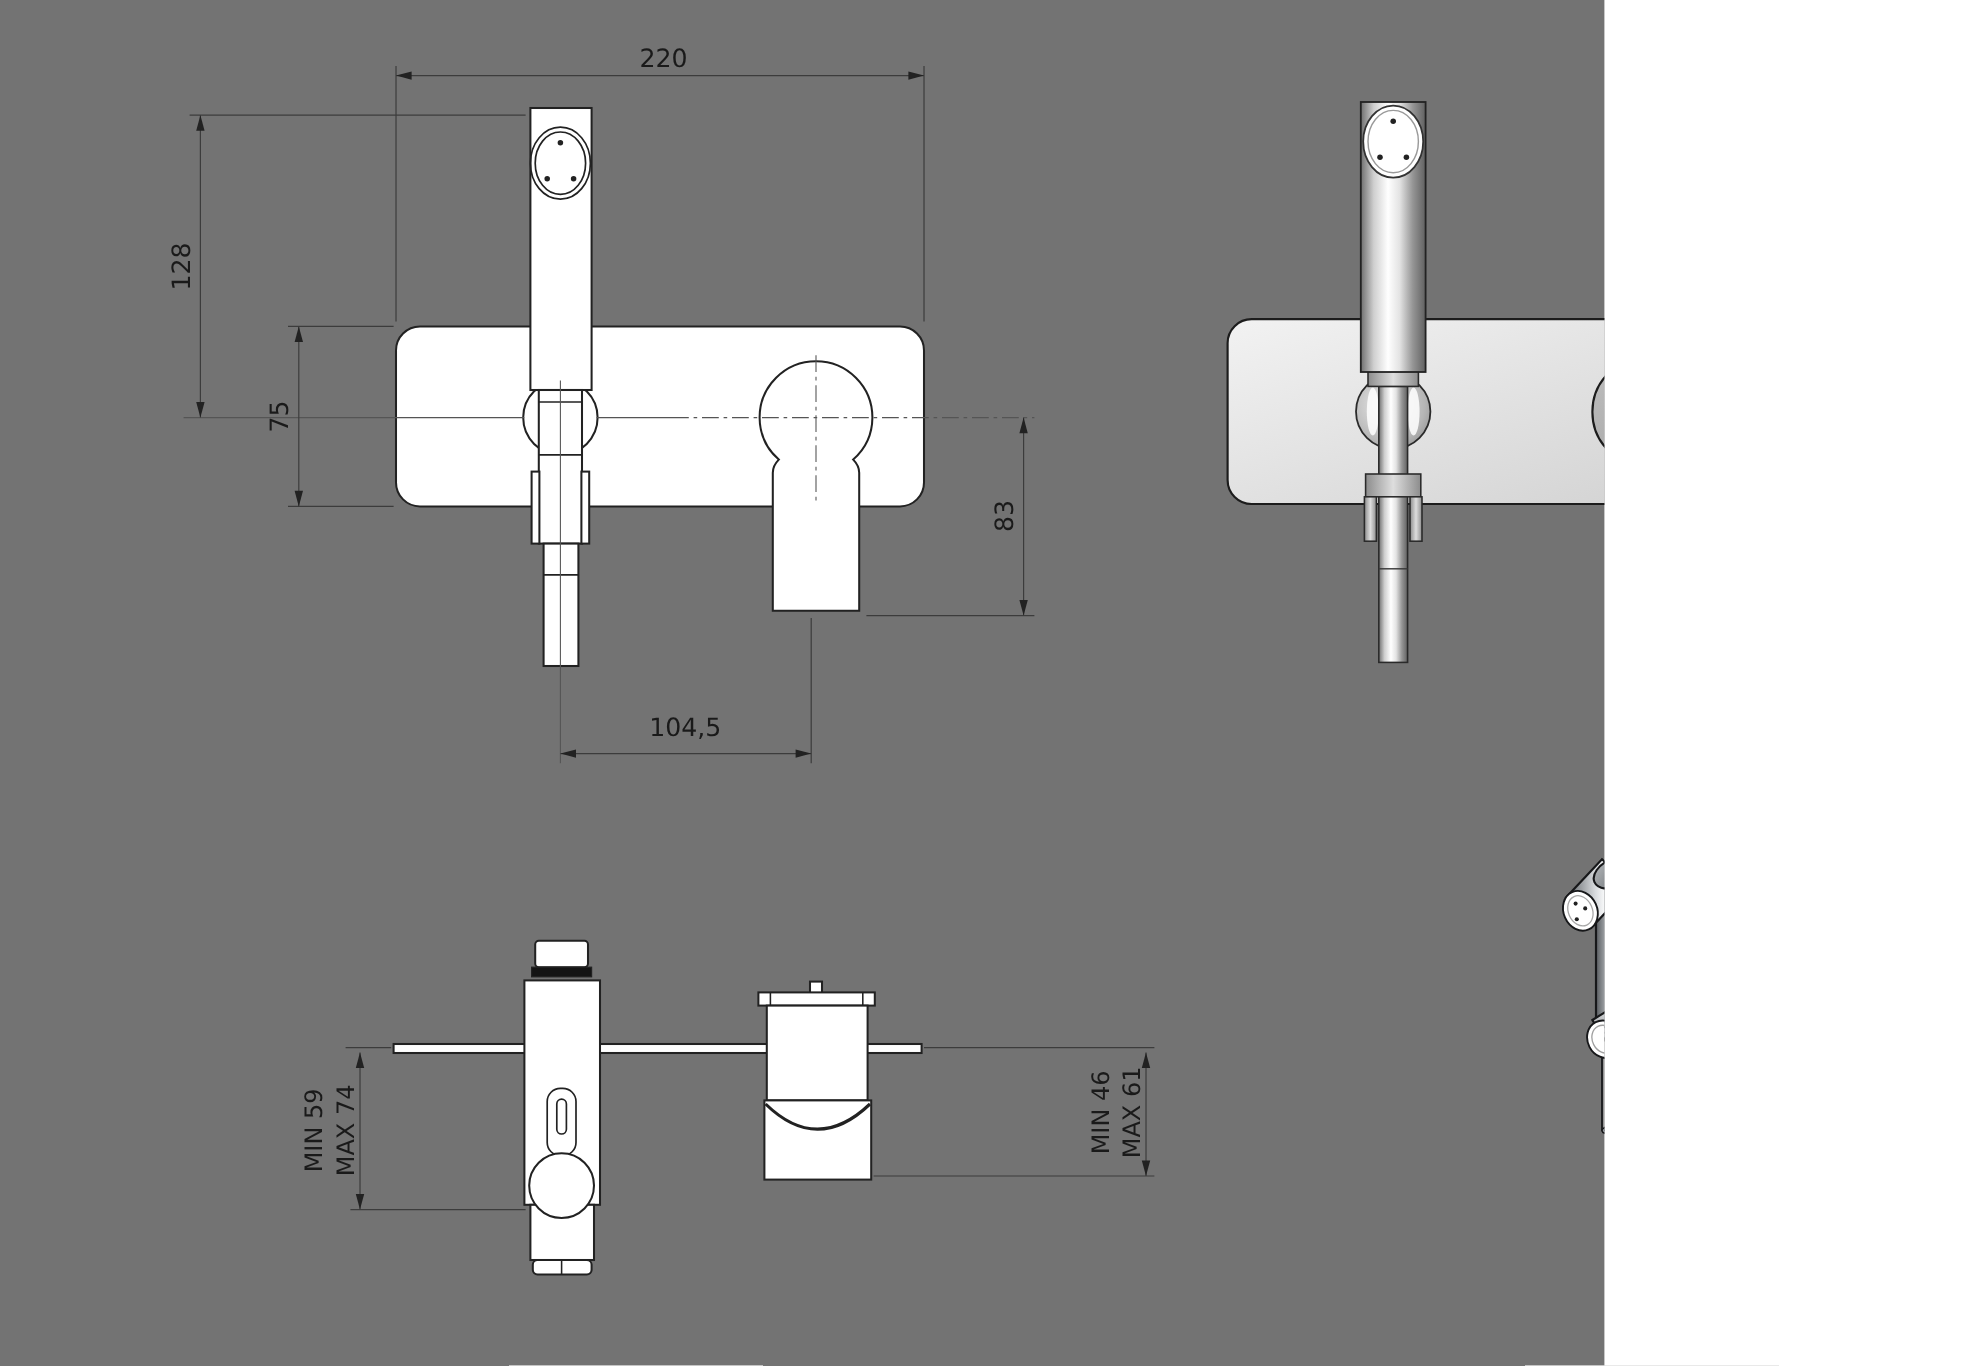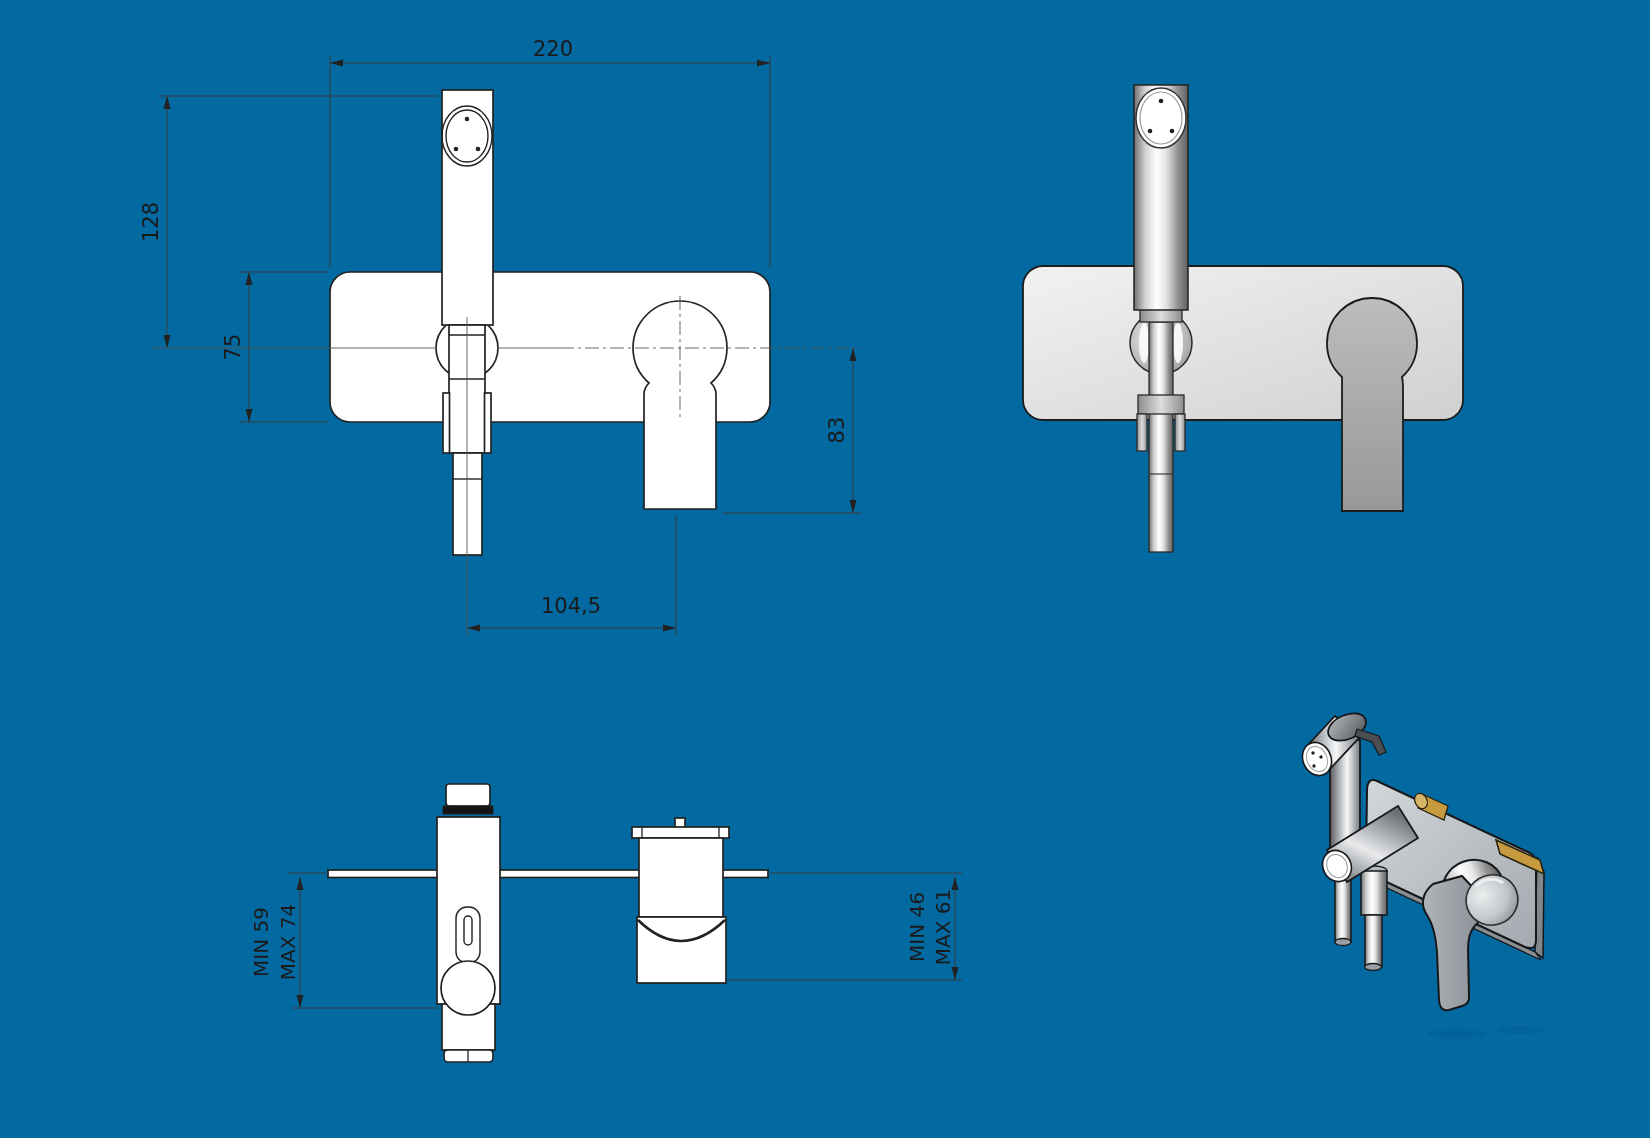--- a/index.html
+++ b/index.html
@@ -1,16 +1,16 @@
 <!DOCTYPE html>
 <html><head>
 <meta charset="utf-8">
 <style>
   html,body{margin:0;padding:0;background:#ffffff;}
-  #sheet{position:relative;width:1650px;height:1138px;background:#0369a1;overflow:hidden;}
+  #sheet{position:relative;width:1337px;height:1138px;background:#737373;overflow:hidden;}
   svg{display:block;}
   text{font-family:"DejaVu Sans","Liberation Sans",sans-serif;fill:#1a1a1a;}
   .num{font-size:21px;}
   .minmax{font-size:20px;}
   .obj{fill:#ffffff;stroke:#222222;stroke-width:1.7;}
   .objthin{fill:none;stroke:#222222;stroke-width:1.4;}
   .dim{stroke:#3c3c3c;stroke-width:1;fill:none;}
   .cl{stroke:#555555;stroke-width:0.9;fill:none;}
   .cdash{stroke:#555555;stroke-width:0.9;fill:none;stroke-dasharray:14 4 3 4;}
   .arr{fill:#222222;stroke:none;}

